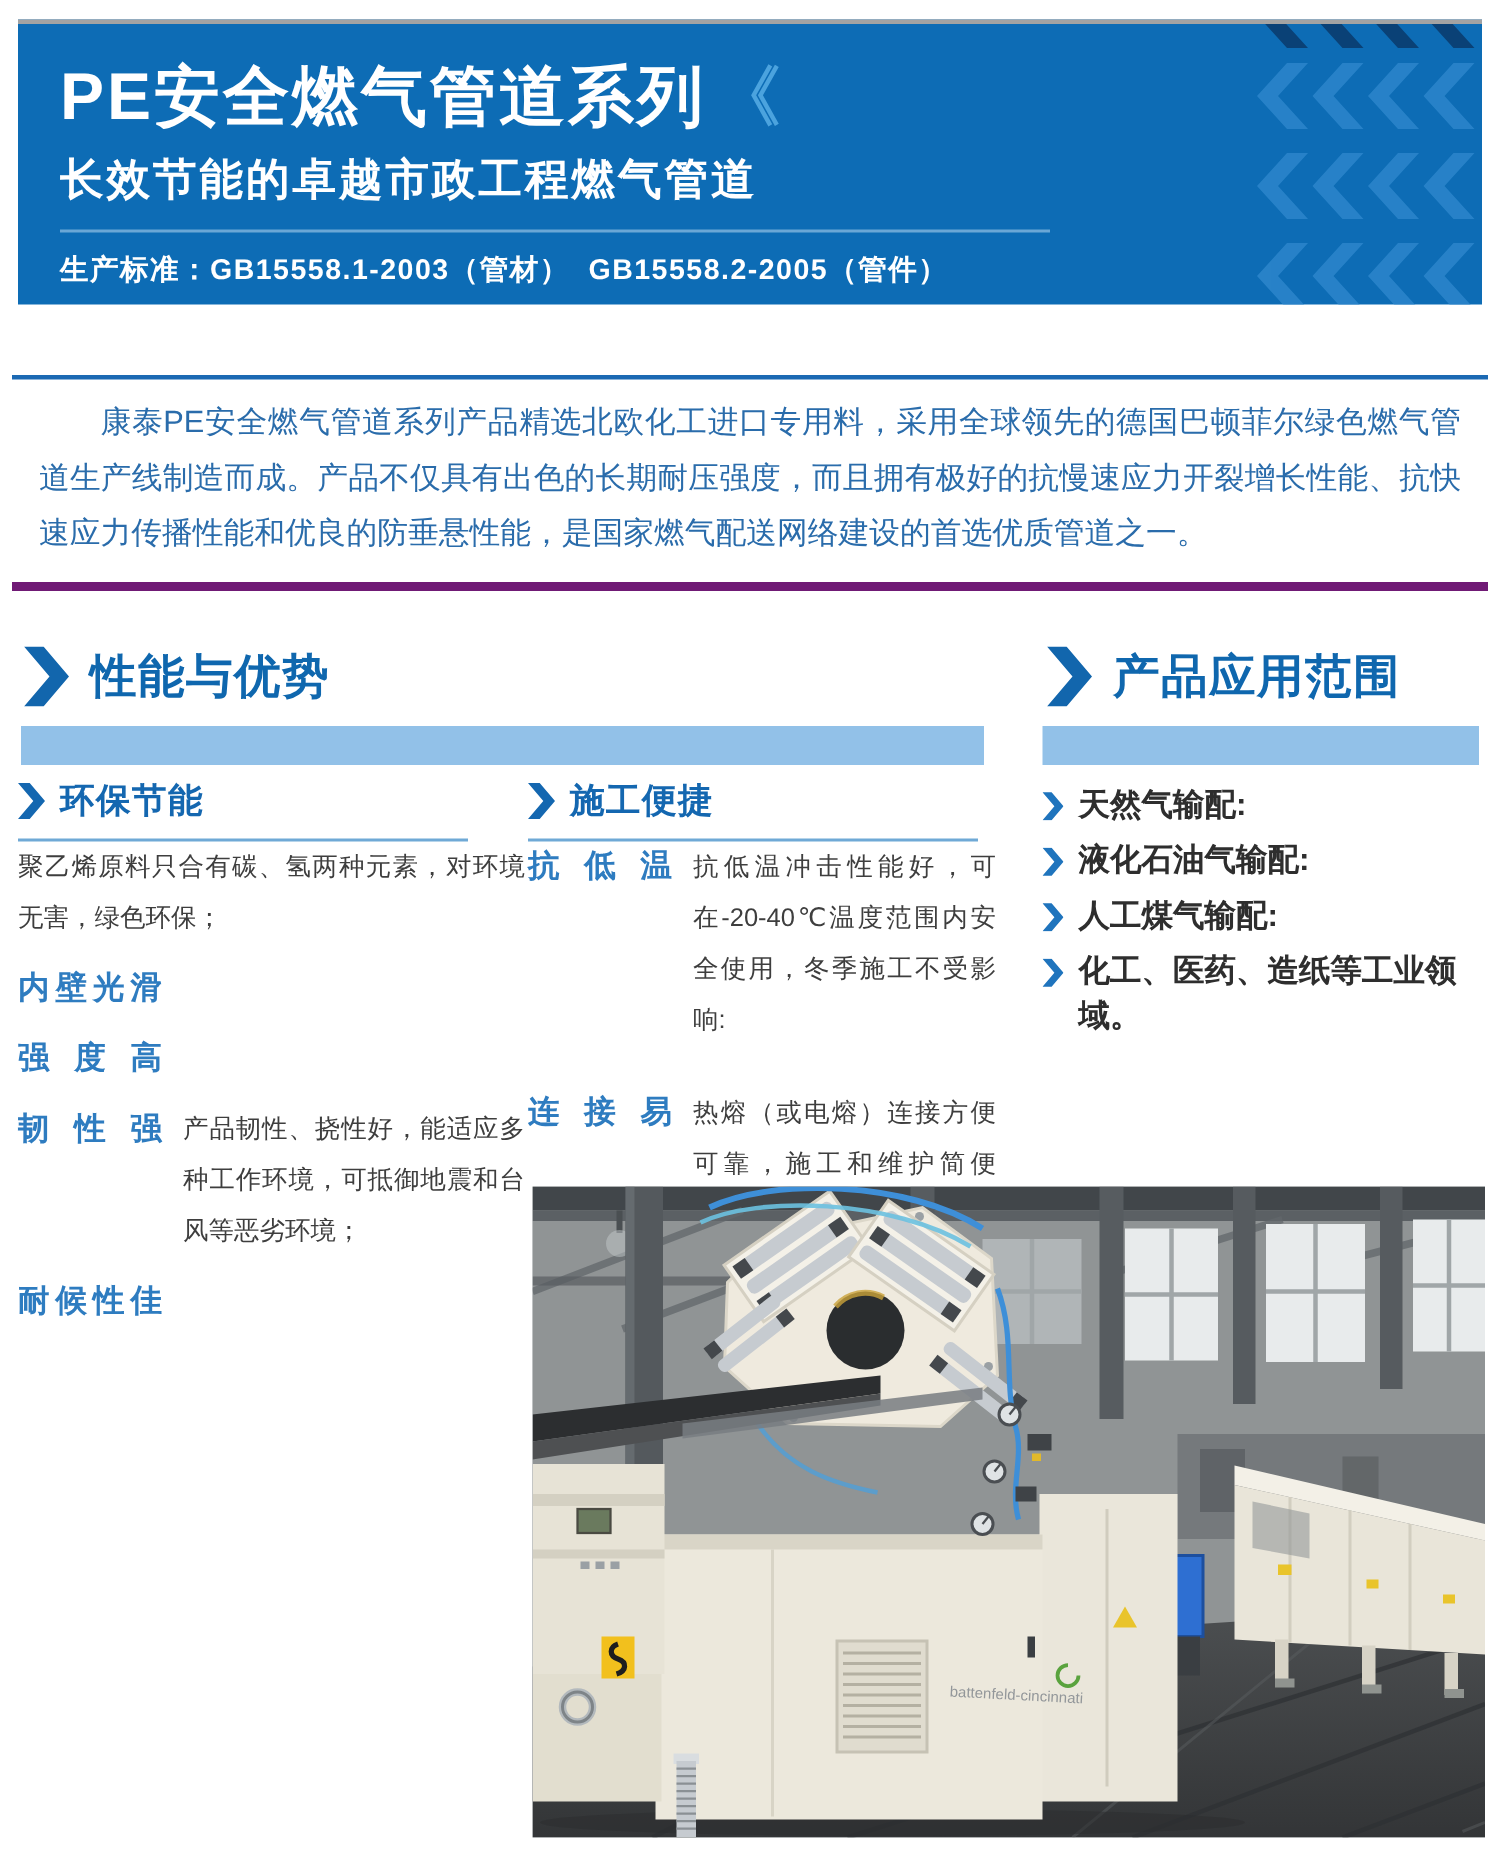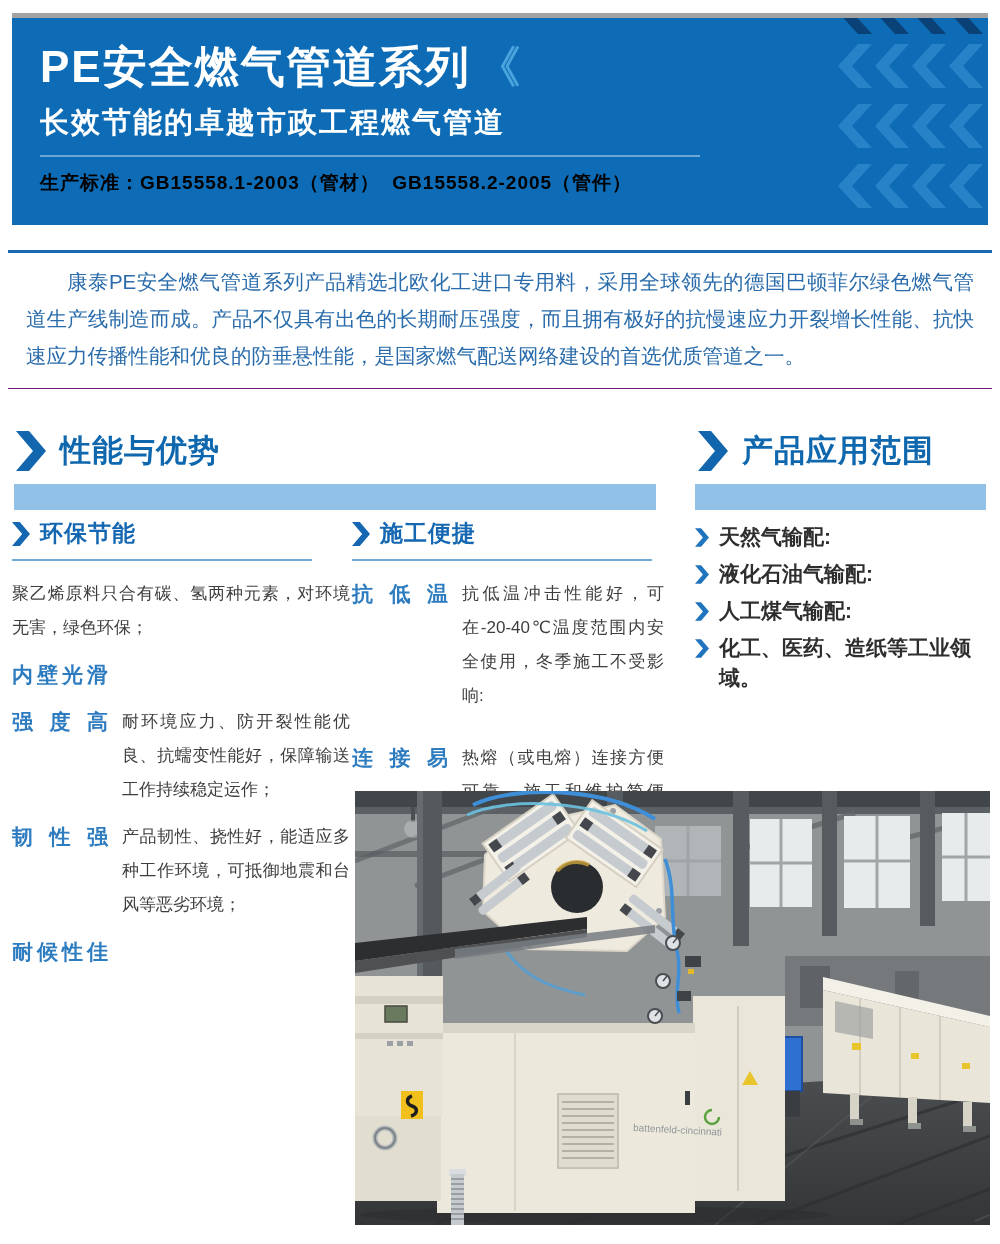--- a/index.html
+++ b/index.html
@@ -1,49 +1,49 @@
 <!DOCTYPE html>
 <html><head>
 <meta charset="utf-8">
 <style>
   * { margin:0; padding:0; box-sizing:border-box; }
   html,body { background:#ffffff; }
   body { font-family:"Liberation Sans","DejaVu Sans",sans-serif; }
   .page { position:relative; width:1000px; height:1244px; background:#ffffff; overflow:hidden; margin:0 auto; }
 
   
-  .banner { position:absolute; left:12px; top:13px; width:976px; height:212px; background:#0d6cb5; border-top:5px solid #a3a3a3; overflow:hidden; }
+  .banner { position:absolute; left:12px; top:13px; width:976px; height:190px; background:#0d6cb5; border-top:3px solid #a3a3a3; overflow:hidden; }
   .banner-chevrons { position:absolute; right:0; top:0; }
   .banner-inner { position:relative; padding:22px 0 0 28px; }
   .banner-title { font-size:44px; line-height:54px; font-weight:700; color:#ffffff; letter-spacing:2px; }
   .banner-title .mark { color:#4ba3de; margin-left:6px; letter-spacing:0; }
   .banner-subtitle { margin-top:8px; font-size:29px; line-height:40px; font-weight:700; color:#ffffff; letter-spacing:2px; }
   .banner-divider { margin-top:13px; width:660px; height:2px; background:#6aa7d6; }
-  .banner-standard { margin-top:13px; font-size:19px; line-height:26px; font-weight:600; color:#000000; white-space:pre; letter-spacing:1px; }
-
-  
-  .intro { position:absolute; left:8px; top:250px; width:984px; border-top:3px solid #1b69b3; border-bottom:1px solid #701a75; padding:10px 18px 14px 18px; }
+  .banner-standard { margin-top:13px; font-size:19px; line-height:26px; font-weight:600; color:#ffffff; white-space:pre; letter-spacing:1px; }
+
+  
+  .intro { position:absolute; left:8px; top:250px; width:984px; border-top:3px solid #1b69b3; border-bottom:6px solid #701a75; padding:10px 18px 14px 18px; }
   .intro p { font-size:20.5px; line-height:37px; color:#2a6cab; font-weight:500; text-align:justify; text-indent:2em; }
 
   
   .section-header { position:absolute; display:flex; align-items:center; gap:14px; }
   .section-header.left { left:16px; top:430px; }
   .section-header.right { left:698px; top:430px;font-family:Liberation Serif, serif; }
   .section-title { font-size:31px; font-weight:700; color:#0f67ae; letter-spacing:1px; }
   .section-bar { position:absolute; height:26px; background:#92c1e8; }
   .section-bar.left { left:14px; top:484px; width:642px; }
   .section-bar.right { left:695px; top:484px; width:291px; }
 
   
   .col { position:absolute; }
   .col-left { left:12px; top:518px; width:338px; }
   .col-mid  { left:352px; top:518px; width:312px; }
   .col-right{ left:695px; top:522px; width:295px; }
 
-  .subhead { display:flex; align-items:center; gap:10px; width:300px; padding-bottom:10px; border-bottom:2px solid #6fa9d6; margin-bottom:16px; }
+  .subhead { display:flex; align-items:center; gap:10px; width:300px; padding-bottom:10px; border-bottom:2px solid #6fa9d6; }
   .subhead.gap-top { margin-top:8px; }
   .subhead-title { font-size:23px; font-weight:700; color:#1467b0; letter-spacing:1px; }
 
   .feat-row { display:flex; gap:14px; margin-bottom:13px; }
   .feat-row.wide-gap { margin-bottom:28px; }
   .feat-label { flex:0 0 96px; font-size:21px; font-weight:700; color:#2e7cc0; line-height:34px; text-align:justify; text-align-last:justify; }
   .feat-desc { flex:1; font-size:17px; line-height:34px; color:#3e3e3e; font-weight:500; text-align:justify; }
 
   .app-item { display:flex; align-items:flex-start; gap:10px; margin-bottom:7px; font-size:21px; font-weight:600; color:#2e2e2e; line-height:30px; }
   .app-item svg { flex:none; margin-top:6px; }
@@ -118,21 +118,20 @@
     <div class="feat-row">
       <div class="feat-desc">聚乙烯原料只合有碳、氢两种元素，对环境无害，绿色环保；</div>
     </div>
     <div class="feat-row">
       <div class="feat-label">内壁光滑</div>
     </div>
 
 
     <div class="feat-row">
       <div class="feat-label">强度高</div>
-      <div class="feat-desc">耐环境应力、防开裂性能优良、抗蠕变性能好，保障输送工作持续稳定运作；</div>
     </div>
     <div class="feat-row">
       <div class="feat-label">韧性强</div>
       <div class="feat-desc">产品韧性、挠性好，能适应多种工作环境，可抵御地震和台风等恶劣环境；</div>
     </div>
     <div class="feat-row">
       <div class="feat-label">耐候性佳</div>
     </div>
 
   </div>

